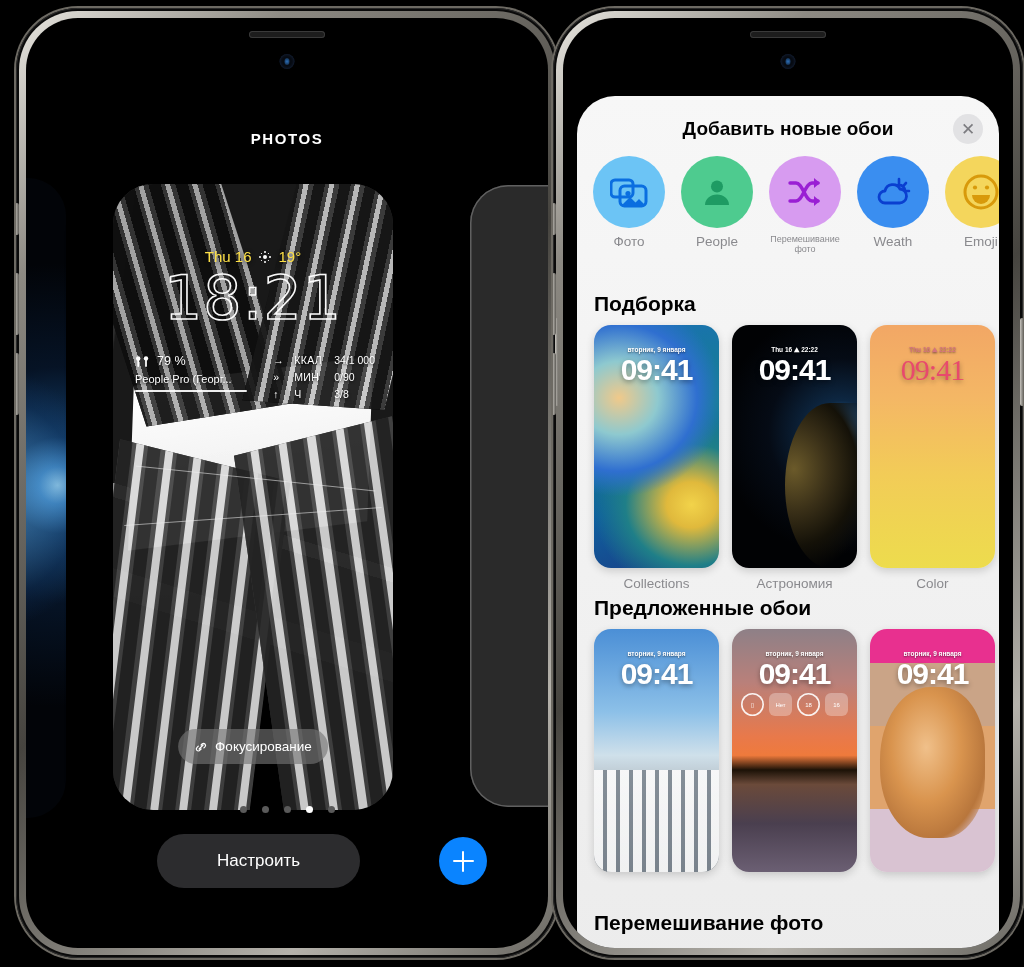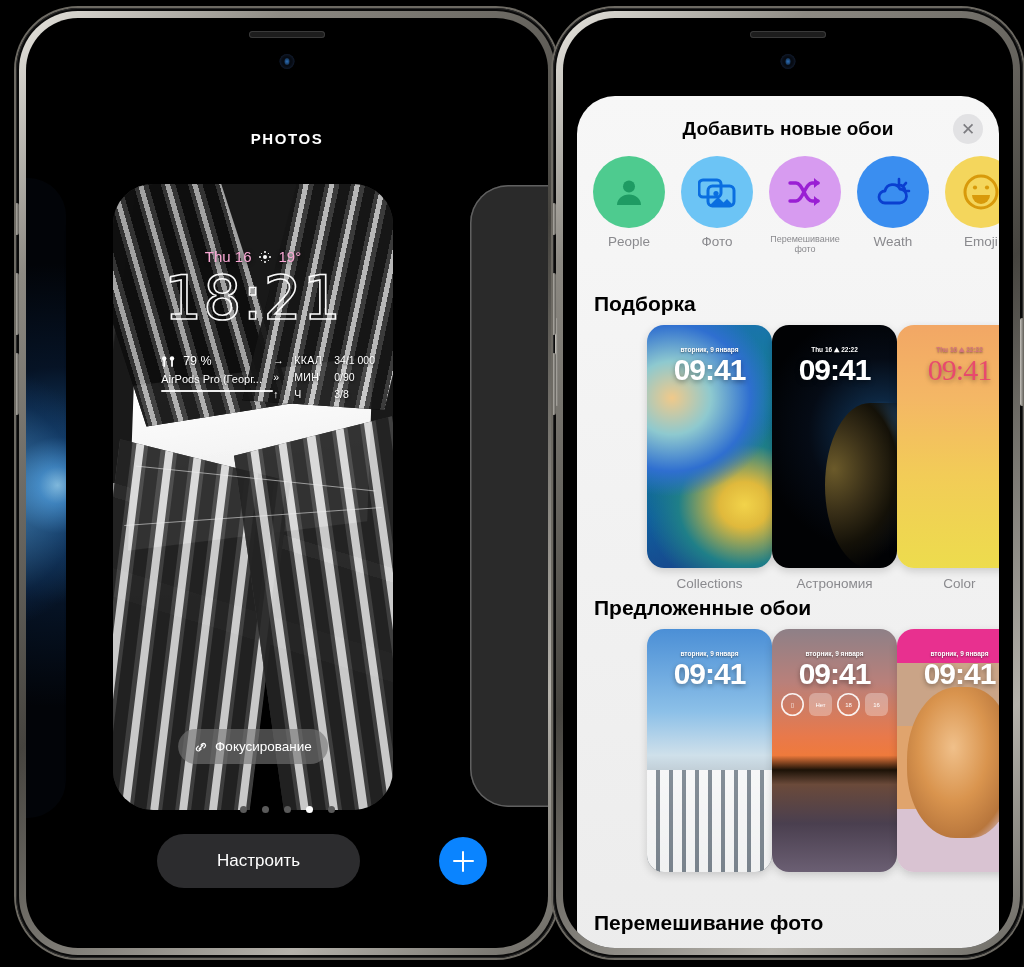--- a/index.html
+++ b/index.html
@@ -65,35 +65,35 @@
     opacity:.93; }
   .bld.b1 { left:-6%; top:44%; width:62%; height:58%; transform:rotate(7deg) skewY(7deg); }
   .bld.b2 { right:-10%; top:40%; width:58%; height:62%; transform:rotate(-8deg) skewY(-6deg); }
   .bld.b3 { left:-4%; top:-8%; width:52%; height:46%; transform:rotate(-18deg) skewY(9deg);
     background:repeating-linear-gradient(92deg,#1a1a1a 0 12px,#3d3d3d 12px 16px,#a8a8a8 16px 21px,#3d3d3d 21px 26px),linear-gradient(180deg,#2a2a2a,#0d0d0d); }
   .bld.b4 { right:-8%; top:-6%; width:50%; height:42%; transform:rotate(14deg) skewY(-10deg);
     background:repeating-linear-gradient(88deg,#212121 0 11px,#454545 11px 15px,#bdbdbd 15px 20px,#454545 20px 25px),linear-gradient(180deg,#303030,#0b0b0b); }
   .wire { position:absolute; height:1px; background:rgba(230,230,230,.55); }
 
   .lk-date { position:absolute; top:64px; left:0; right:0; text-align:center;
-    color:#f9a8d4; font-size:15px; font-weight:500;
+    color:#fde047; font-size:15px; font-weight:500;
     text-shadow:0 1px 4px rgba(0,0,0,.7); display:flex; justify-content:center;
     align-items:center; gap:7px; }
   .sun { width:13px; height:13px; position:relative; display:inline-block; }
   .sun i { position:absolute; left:4.5px; top:4.5px; width:4px; height:4px;
     border-radius:50%; background:#fff; box-shadow:
       0 -5px 0 -1px #fff, 0 5px 0 -1px #fff, -5px 0 0 -1px #fff, 5px 0 0 -1px #fff,
       -3.5px -3.5px 0 -1.4px #fff, 3.5px 3.5px 0 -1.4px #fff,
       3.5px -3.5px 0 -1.4px #fff, -3.5px 3.5px 0 -1.4px #fff; }
   .lk-clock { position:absolute; top:84px; left:0; right:0; text-align:center;
     font-size:60px; font-weight:400; letter-spacing:1px; line-height:1;
     color:transparent; -webkit-text-stroke:1.6px rgba(255,255,255,.97);
     font-family:"DejaVu Sans",sans-serif; }
   .lk-widgets { position:absolute; top:168px; left:22px; right:18px;
-    display:flex; justify-content:flex-end; color:#fff;
+    display:flex; justify-content:space-between; color:#fff;
     text-shadow:0 1px 3px rgba(0,0,0,.85); }
   .wleft { font-size:11.5px; line-height:1.55; }
   .wleft .b-row { display:flex; align-items:center; gap:7px; font-size:12.5px; }
   .pods { font-size:11px; }
   .pods-bar { height:2px; background:rgba(255,255,255,.92); border-radius:1px;
     margin-top:2px; width:112px; }
   .wright { font-size:10.5px; line-height:1.62; }
   .wright table { border-collapse:collapse; }
   .wright td { padding:0 0 0 8px; white-space:nowrap; }
   .wright td:first-child { padding-left:0; width:13px; }
@@ -128,21 +128,21 @@
     justify-content:center; color:#7c7c80; font-size:17px; }
   .cats { position:absolute; top:60px; left:16px; right:0; display:flex; gap:16px; }
   .cat { width:72px; flex:0 0 72px; text-align:center; }
   .cat-ic { width:72px; height:72px; border-radius:50%; display:flex;
     align-items:center; justify-content:center; }
   .cat-lb { margin-top:6px; font-size:13.5px; color:#8a8a8e; line-height:1.15; }
   .cat-lb.sm { font-size:9px; }
 
   .sec-title { font-size:21px; font-weight:700; color:#000; margin:0 0 9px 17px; }
   .sec { position:absolute; left:0; right:0; }
-  .row { display:flex; padding-left:23px;margin-left:47px; }
+  .row { display:flex; gap:13px; padding-left:17px; }
   .thumb { flex:0 0 125px; width:125px; }
   .tfr { width:125px; height:243px; border-radius:17px; overflow:hidden;
     position:relative; box-shadow:0 3px 9px rgba(0,0,0,.16); }
   .tlb { margin-top:8px; text-align:center; font-size:13.5px; color:#8a8a8e; }
   .tdate { position:absolute; top:21px; left:0; right:0; text-align:center;
     font-size:6.5px; color:#fff; font-weight:600; text-shadow:0 1px 2px rgba(0,0,0,.5); }
   .ttime { position:absolute; top:28px; left:0; right:0; text-align:center;
     font-size:30px; font-weight:700; color:#fff; letter-spacing:-1px;
     text-shadow:0 2px 5px rgba(0,0,0,.35); }
   .chips { position:absolute; top:64px; left:9px; right:9px; display:flex;
@@ -226,21 +226,21 @@
             <div class="wleft">
               <div class="b-row">
                 <svg width="15" height="12" viewBox="0 0 15 12">
                   <ellipse cx="3.2" cy="2.4" rx="2.2" ry="2.2" fill="#fff"></ellipse>
                   <rect x="2.3" y="3.4" width="1.8" height="7.5" rx=".9" fill="#fff"></rect>
                   <ellipse cx="11" cy="2.4" rx="2.2" ry="2.2" fill="#fff"></ellipse>
                   <rect x="10.1" y="3.4" width="1.8" height="7.5" rx=".9" fill="#fff"></rect>
                 </svg>
                 <span>79 %</span>
               </div>
-              <div class="pods">AirPods Pro (Георг...</div>
+              <div class="pods">People Pro (Георг...</div>
               <div class="pods-bar"></div>
             </div>
 
             <div class="wright">
               <table>
                 <tbody>
                     <tr>
                   <td>→</td>
                   <td class="lbl">ККАЛ</td>
                   <td class="val">34/1 000</td>
@@ -291,38 +291,38 @@
     <div class="screen">
       <div class="grille"></div>
       <div class="cam"></div>
 
       <div class="sheet">
         <div class="sheet-title">Добавить новые обои</div>
         <div class="close-btn">✕</div>
 
         <div class="cats">
           <div class="cat">
-            <div class="cat-ic" style="background:#4ECB8F;">
-              <svg width="36" height="36" viewBox="0 0 36 36">
-                  <circle cx="18" cy="12.5" r="6" fill="#1E9B63"></circle>
-                  <path d="M6 31c0-6.2 5.4-10.5 12-10.5S30 24.8 30 31z" fill="#1E9B63"></path>
-                </svg>
-            </div>
-            <div class="cat-lb">People</div>
-          </div>
-          <div class="cat">
             <div class="cat-ic" style="background:#6CC4F5;">
               <svg width="38" height="34" viewBox="0 0 38 34">
                 <rect x="1" y="5" width="22" height="17" rx="4" fill="none" stroke="#0A6EE0" stroke-width="3"></rect>
                 <rect x="10" y="11" width="26" height="20" rx="4.5" fill="none" stroke="#0A6EE0" stroke-width="3"></rect>
                 <circle cx="18" cy="18.5" r="2.6" fill="#0A6EE0"></circle>
                 <path d="M12 30l8-8 5.5 5.5L29 24l6 6z" fill="#0A6EE0"></path>
               </svg>
             </div>
             <div class="cat-lb">Фото</div>
+          </div>
+          <div class="cat">
+            <div class="cat-ic" style="background:#4ECB8F;">
+              <svg width="36" height="36" viewBox="0 0 36 36">
+                  <circle cx="18" cy="12.5" r="6" fill="#1E9B63"></circle>
+                  <path d="M6 31c0-6.2 5.4-10.5 12-10.5S30 24.8 30 31z" fill="#1E9B63"></path>
+                </svg>
+            </div>
+            <div class="cat-lb">People</div>
           </div>
           <div class="cat">
             <div class="cat-ic" style="background:#D79BF0;">
               <svg width="38" height="32" viewBox="0 0 38 32">
                 <path d="M4 7h6c3 0 5 3 8 9s5 9 8 9h6" stroke="#9A1FD4" stroke-width="3.4" fill="none" stroke-linecap="round"></path>
                 <path d="M4 25h6c3 0 5-3 8-9s5-9 8-9h6" stroke="#9A1FD4" stroke-width="3.4" fill="none" stroke-linecap="round"></path>
                 <path d="M28 2l6 5-6 5z" fill="#9A1FD4"></path>
                   <path d="M28 20l6 5-6 5z" fill="#9A1FD4"></path>
               </svg>
             </div>

